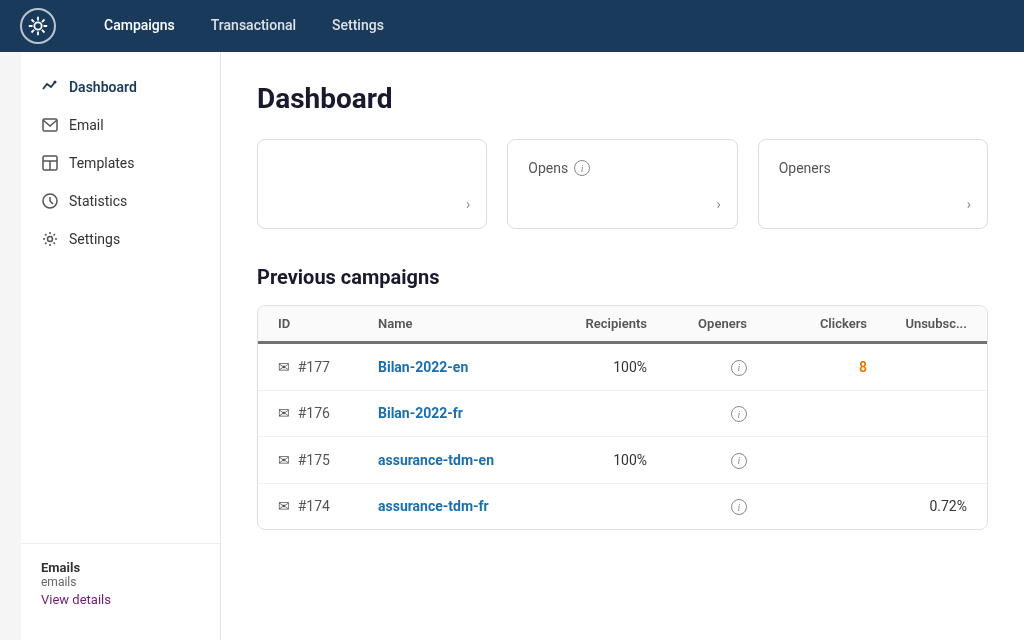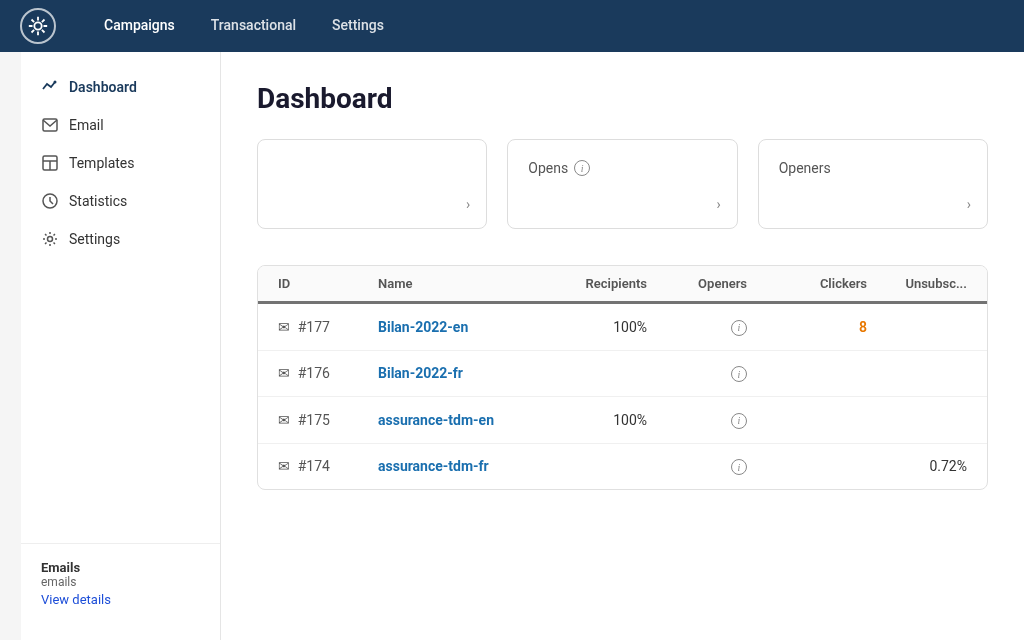--- a/index.html
+++ b/index.html
@@ -69,21 +69,21 @@
     .sidebar-item.active { color: #1a3a5c; font-weight: 600; }
     .sidebar-icon { width: 18px; height: 18px; display: flex; align-items: center; justify-content: center; flex-shrink: 0; }
 
     .sidebar-footer {
       margin-top: auto;
       padding: 16px 20px;
       border-top: 1px solid #eee;
     }
     .sidebar-footer .emails-label { font-weight: 700; font-size: 13px; color: #333; }
     .sidebar-footer .emails-sub { font-size: 12px; color: #666; }
-    .sidebar-footer .view-details { font-size: 13px; color: #1d4ed8; text-decoration: none; cursor: pointer; text-align: right; }
+    .sidebar-footer .view-details { font-size: 13px; color: #701a75; text-decoration: none; cursor: pointer; text-align: right; }
 
     
     .content {
       flex: 1;
       padding: 30px 36px;
       overflow-y: auto;
       background: #fff;
     }
     .page-title {
       font-size: 28px;
@@ -265,20 +265,21 @@
         <span class="stat-card-arrow">›</span>
       </div>
       <div class="stat-card">
         <div class="stat-card-header">
           <span>Openers</span>
         </div>
         <span class="stat-card-arrow">›</span>
       </div>
     </div>
 
+    <h2 class="section-title">Previous campaigns</h2>
 
     <div class="campaigns-table">
       <div class="table-header">
         <div>ID</div>
         <div>Name</div>
         <div class="cell-center">Recipients</div>
         <div class="cell-center">Openers</div>
         <div class="cell-center">Clickers</div>
         <div class="cell-right">Unsubsc...</div>
       </div>

